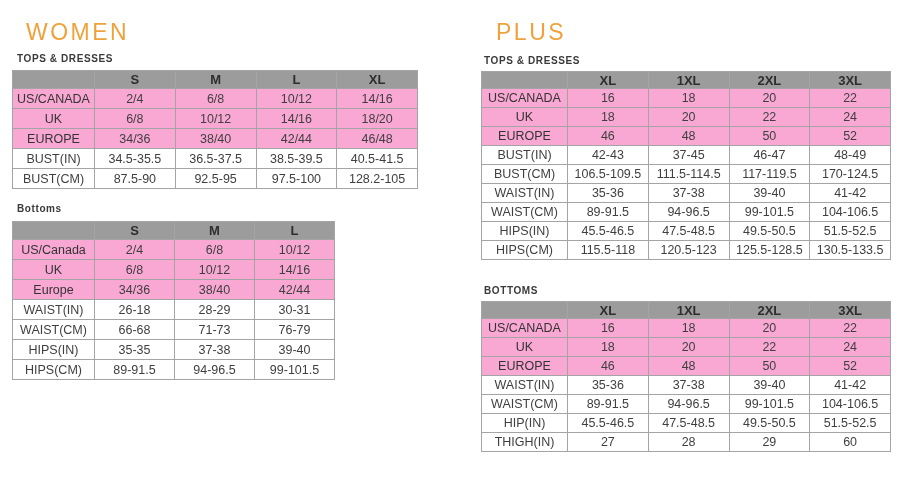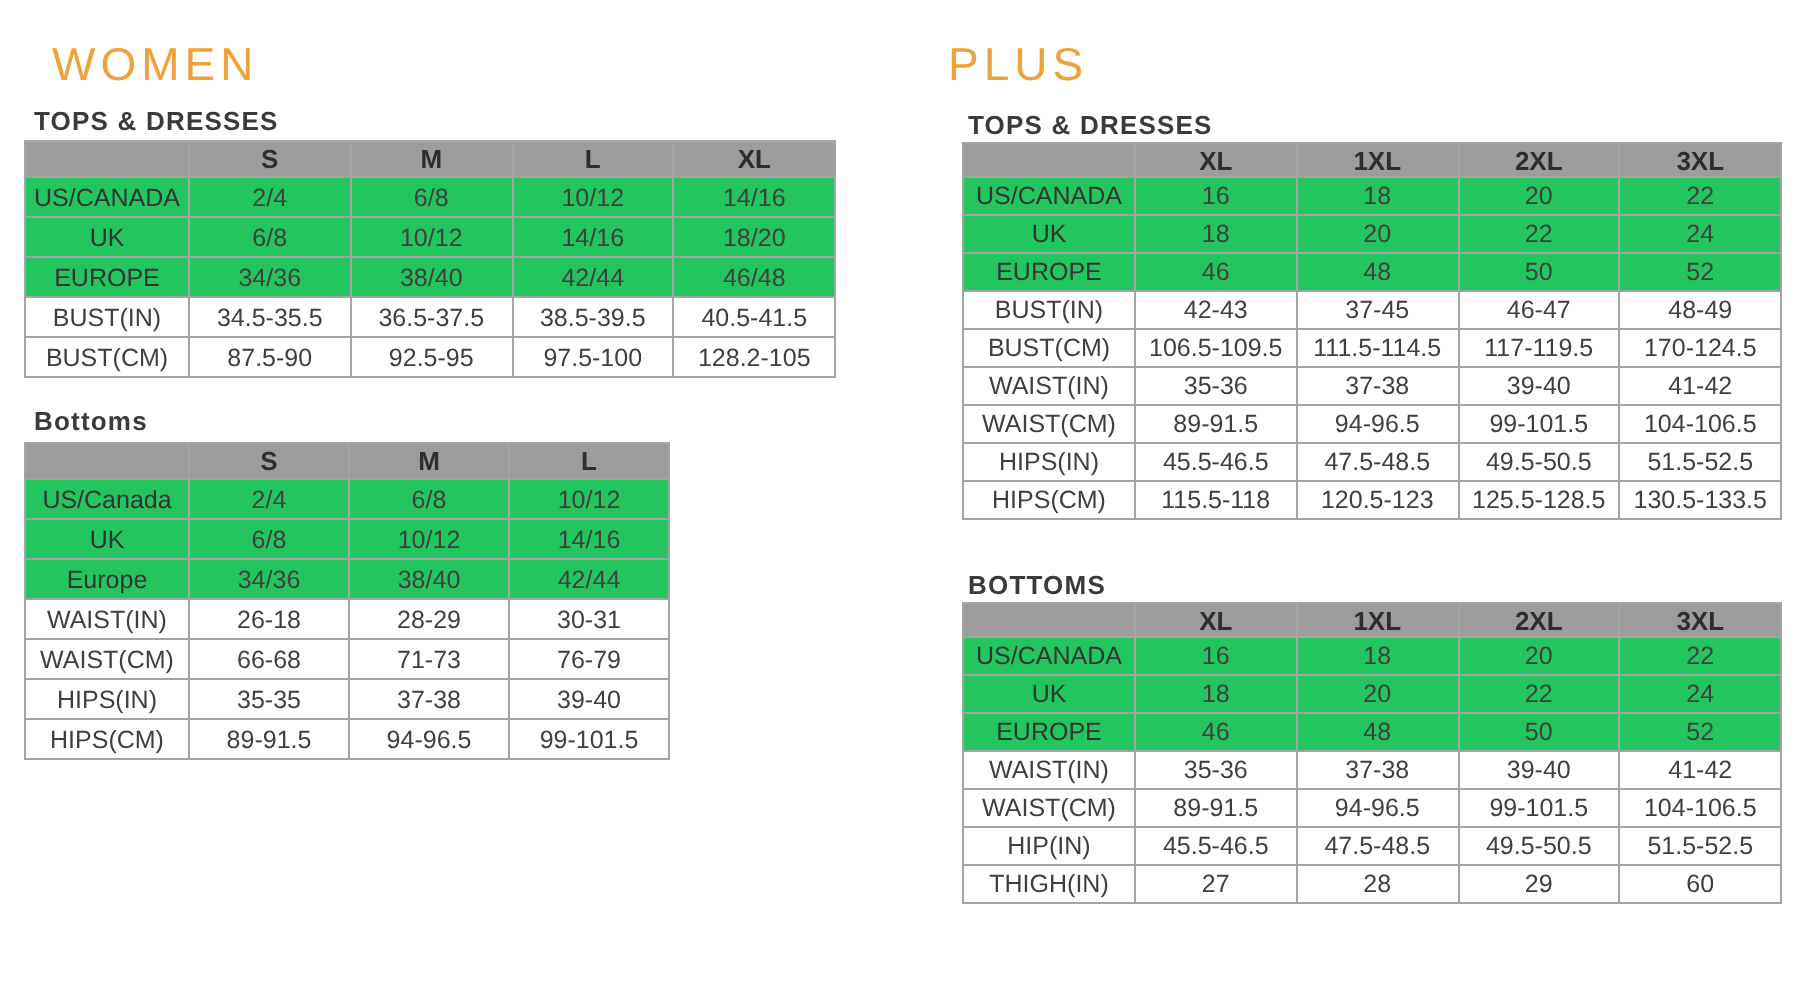--- a/index.html
+++ b/index.html
@@ -14,21 +14,21 @@
   .section-title {
     position: absolute;
     margin: 0;
     font-size: 23px;
     font-weight: 400;
     letter-spacing: 2.5px;
     color: #EFA23C;
   }
   .table-label {
     position: absolute;
-    font-size: 13px;
+    font-size: 10px;
     font-weight: 700;
     letter-spacing: 0.6px;
     color: #3A3A3A;
   }
   table.size {
     position: absolute;
     border-collapse: collapse;
     table-layout: fixed;
     border: 1px solid #8F8F8F;
   }
@@ -48,29 +48,29 @@
     font-weight: 700;
     font-size: 13px;
   }
   
   table.women thead th { height: 17px; }
   table.women tbody th, table.women tbody td { height: 19px; }
   table.plus thead th { height: 16px; }
   table.plus tbody th, table.plus tbody td { height: 18px; }
   
   table.size tbody th { font-weight: 400; }
-  tr.shaded th, tr.shaded td { background: #22c55e; }
+  tr.shaded th, tr.shaded td { background: #f9a8d4; }
   tr.shaded th { font-weight: 700; color: #333333; }
   tr.plain th, tr.plain td { background: #ffffff; }
   
   table.women col.label-col { width: 82px; }
   table.plus col.label-col { width: 86px; }
   
   #women-title { left: 14px; top: 19px; margin-left: 12px; }
-  #plus-title  { left: 474px; top: 19px; }
+  #plus-title  { left: 496px; top: 19px; }
   #women-tops-label { left: 17px; top: 53px; }
   #women-tops-table { left: 12px; top: 70px; width: 406px; }
   #women-bottoms-label { left: 17px; top: 203px; }
   #women-bottoms-table { left: 12px; top: 221px; width: 323px; }
   #plus-tops-label { left: 484px; top: 55px; }
   #plus-tops-table { left: 481px; top: 71px; width: 410px; }
   #plus-bottoms-label { left: 484px; top: 285px; }
   #plus-bottoms-table { left: 481px; top: 301px; width: 410px; }
 </style>
 </head>

